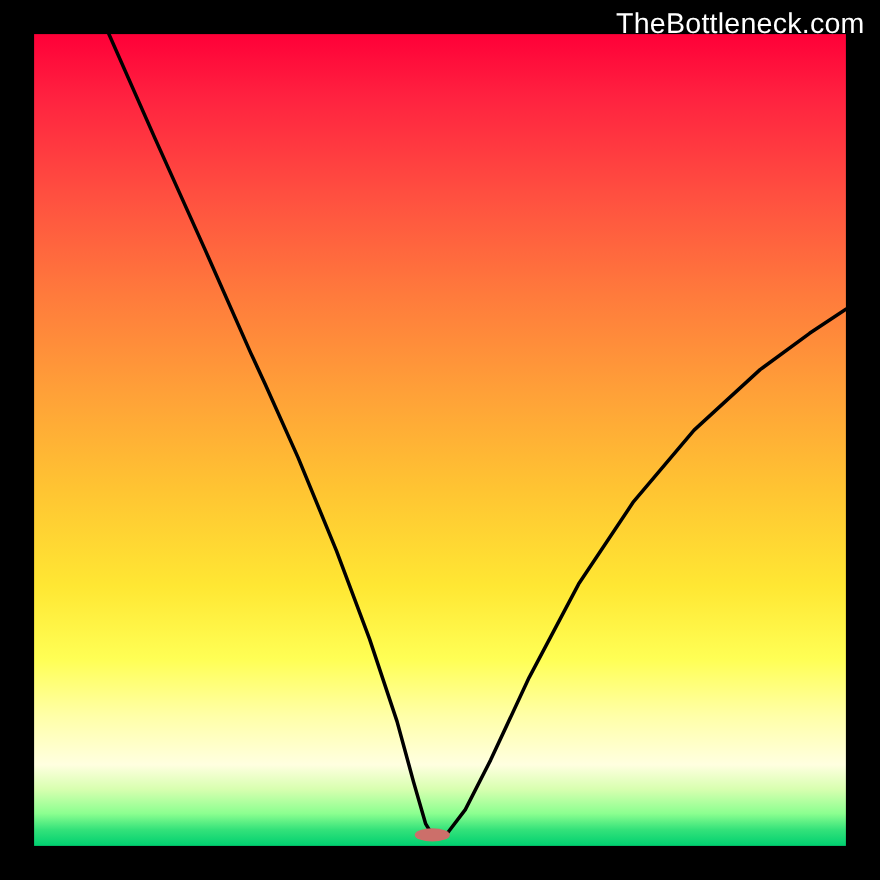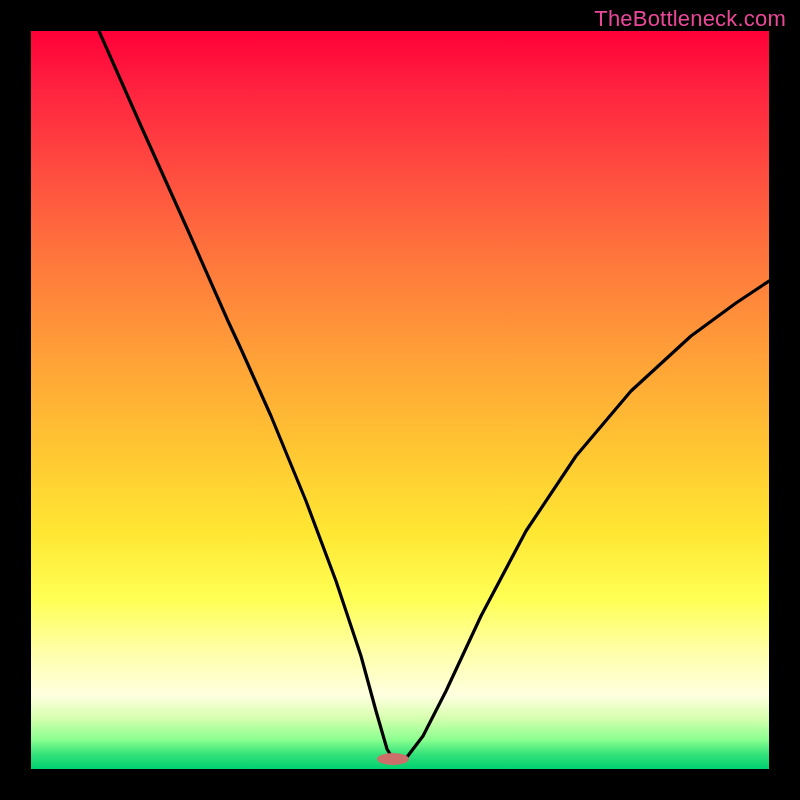--- a/index.html
+++ b/index.html
@@ -55,22 +55,22 @@
     stroke-linejoin: round;
   }
   .minimum-marker {
     fill: #cc6f6a;
     stroke: none;
   }
   .watermark {
     position: absolute;
     top: 6px;
     right: 14px;
-    color: #ec4899;
-    font-size: 22px;
+    color: #ffffff;
+    font-size: 26px;
     font-weight: 500;
     letter-spacing: 0.2px;
     user-select: none;
   }
 </style>
 </head>
 <body>
 
 <div class="frame">
 

